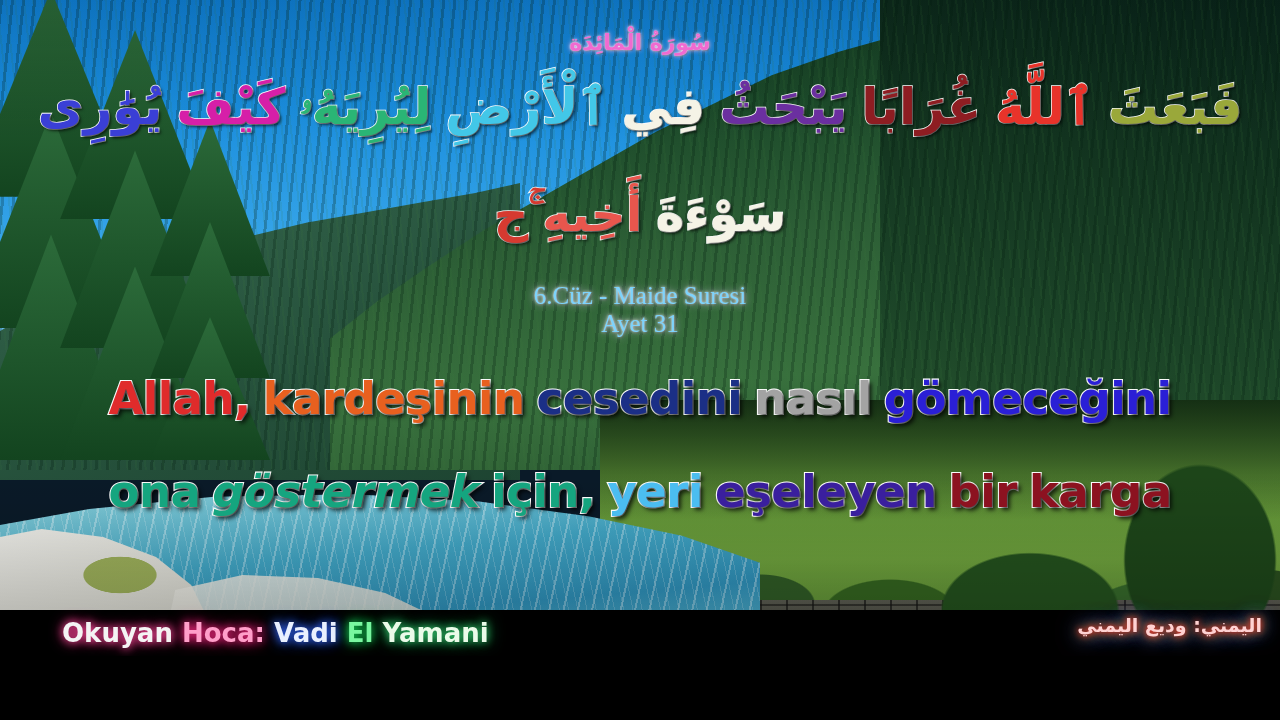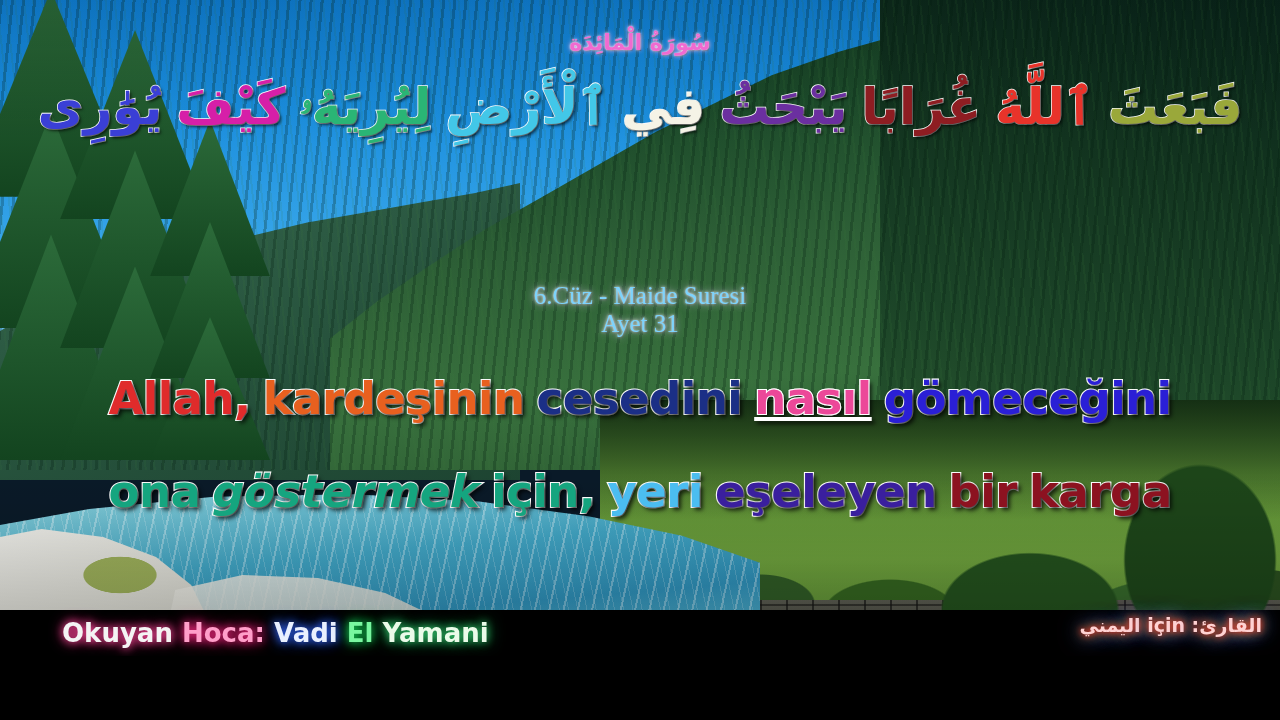--- a/index.html
+++ b/index.html
@@ -192,34 +192,35 @@
     <div class="fg-bush2"></div>
     <div class="grade"></div>
   </div>
 
   <div class="overlay">
 
     <div class="surah-title">سُورَةُ الْمَائِدَة</div>
 
     <div class="ayah ayah-l1"><w style="color: rgb(154, 168, 58);">فَبَعَثَ</w><w style="color: rgb(232, 51, 42);">ٱللَّهُ</w><w style="color: rgb(142, 29, 34);">غُرَابًا</w><w style="color: rgb(107, 47, 160);">يَبْحَثُ</w><w style="color: rgb(245, 243, 230);">فِي</w><w style="color: rgb(66, 199, 232);">ٱلْأَرْضِ</w><w style="color: rgb(42, 181, 117);">لِيُرِيَهُۥ</w><w style="color: rgb(214, 31, 168);">كَيْفَ</w><w style="color: rgb(58, 63, 214);">يُوَٰرِى</w></div>
 
+    <div class="ayah ayah-l2"><w style="color: rgb(245, 243, 230);">سَوْءَةَ</w><w style="color: rgb(232, 86, 77);">أَخِيهِ</w><w style="color: rgb(214, 58, 48);">ۚج</w></div>
 
     <div class="ref">
       <div>6.Cüz - Maide Suresi</div>
       <div>Ayet 31</div>
     </div>
 
-    <div class="tr tr-l1"><w style="color: rgb(224, 43, 43);">Allah,</w><w style="color: rgb(232, 96, 31);">kardeşinin</w><w style="color: rgb(27, 47, 134);">cesedini</w><w style="color: #ec4899; text-decoration: underline;">nasıl</w><w style="color: rgb(42, 31, 214);">gömeceğini</w></div>
+    <div class="tr tr-l1"><w style="color: rgb(224, 43, 43);">Allah,</w><w style="color: rgb(232, 96, 31);">kardeşinin</w><w style="color: rgb(27, 47, 134);">cesedini</w><w style="color: #a3a3a3;">nasıl</w><w style="color: rgb(42, 31, 214);">gömeceğini</w></div>
     <div class="tr tr-l2"><w style="color: rgb(21, 165, 127);">ona</w><w style="color: rgb(21, 165, 127); font-style: italic;">göstermek</w><w style="color: rgb(21, 165, 127);">için,</w><w style="color: rgb(75, 189, 240);">yeri</w><w style="color: rgb(58, 31, 158);">eşeleyen</w><w style="color: rgb(140, 18, 32);">bir</w><w style="color: rgb(140, 18, 32);">karga</w></div>
   </div>
 
   <div class="bottombar">
     <div class="reciter-lat">
       <span class="w1">Okuyan</span>
       <span class="w2">Hoca:</span>
       <span class="w3">Vadi</span>
       <span class="w4">El</span>
       <span class="w5">Yamani</span>
     </div>
-    <div class="reciter-ar">القارئ: için اليمني</div>
+    <div class="reciter-ar">اليمني: وديع اليمني</div>
   </div>
 
 </div>
 
 </body></html>

